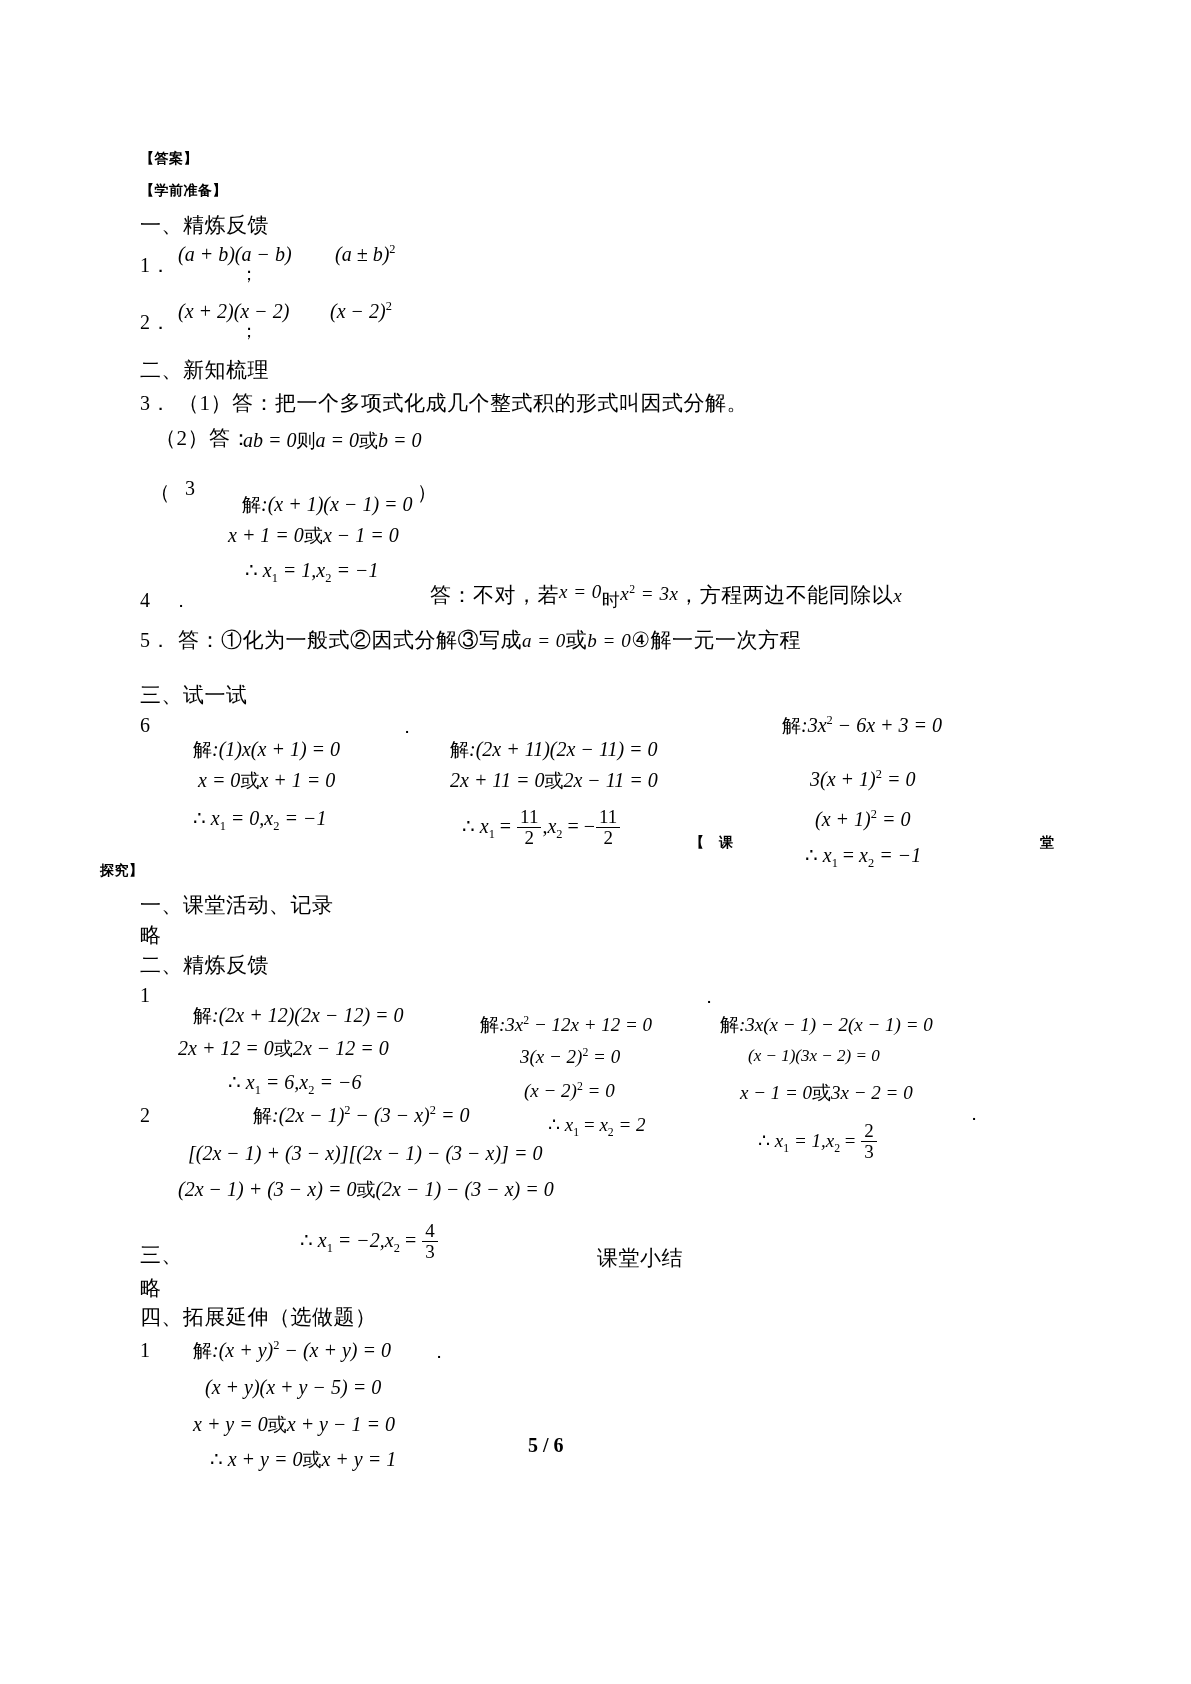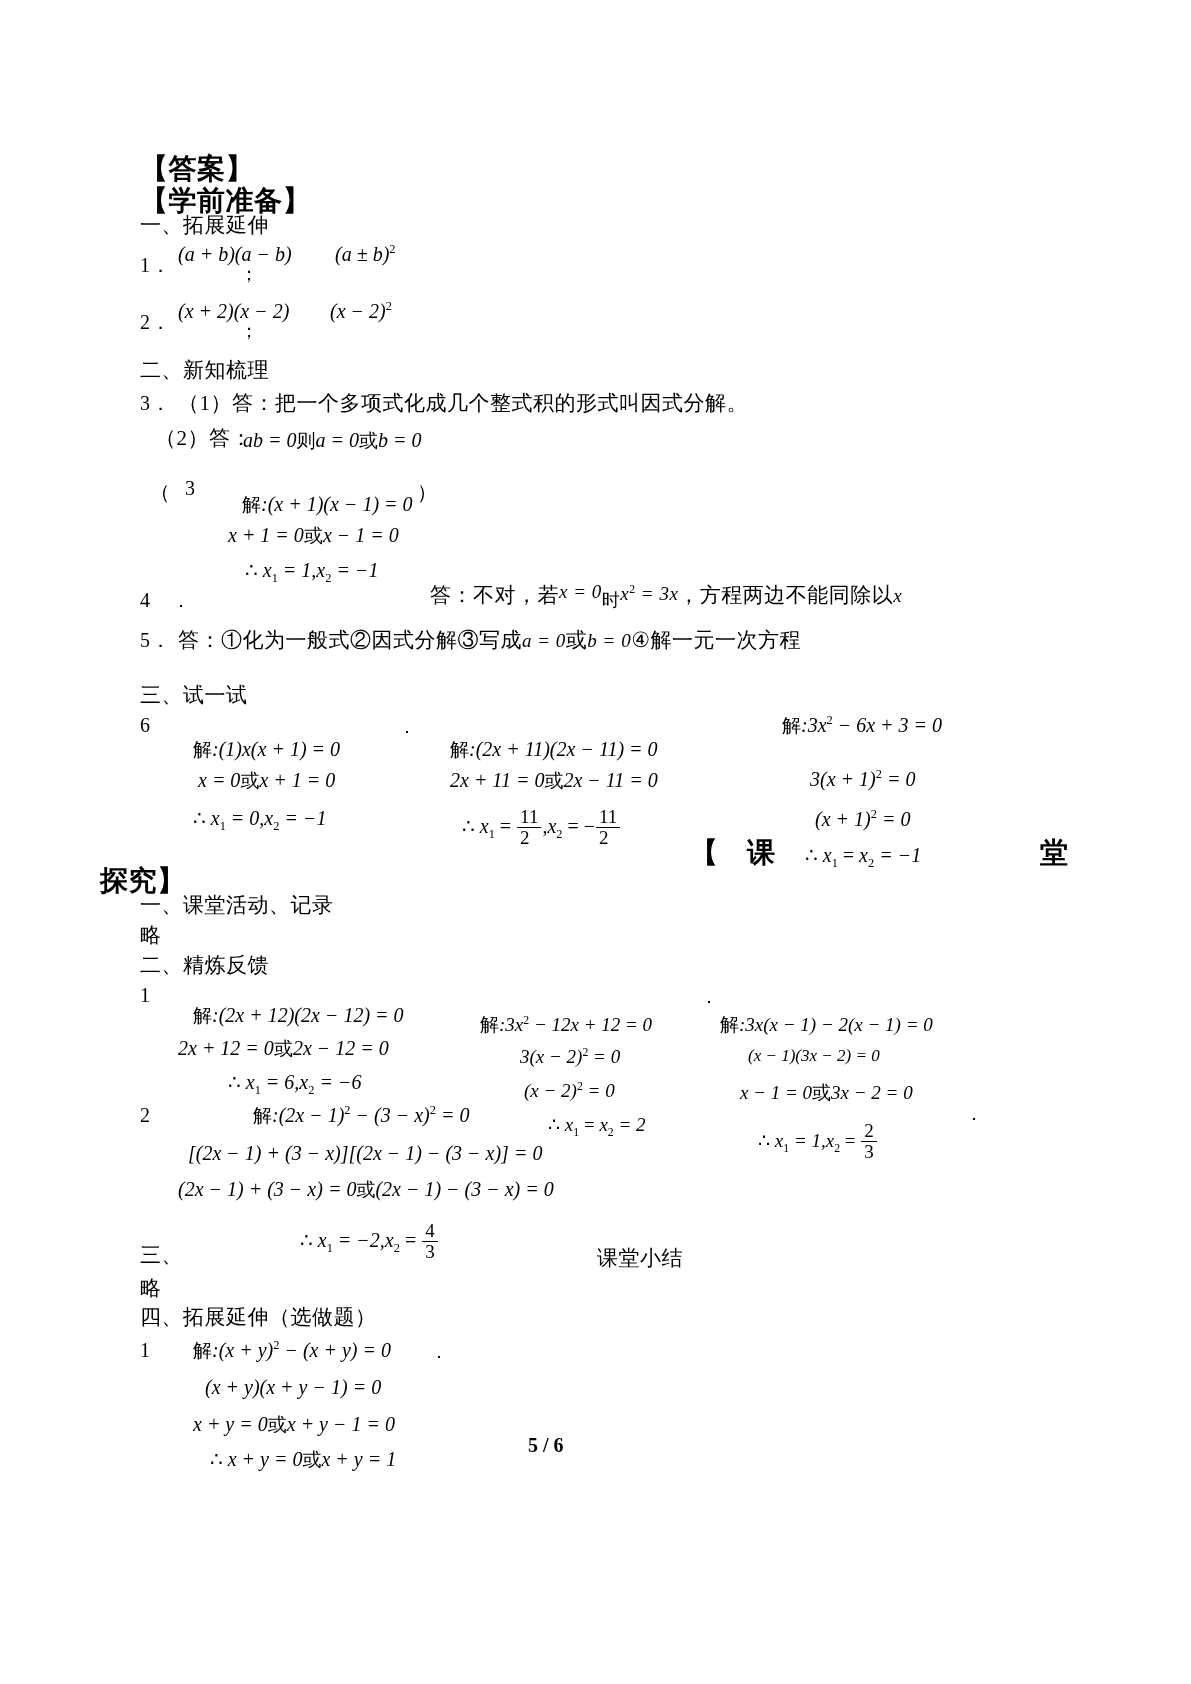--- a/index.html
+++ b/index.html
@@ -24,21 +24,21 @@
   
   .cn {
     font-family: "Liberation Serif", "DejaVu Serif", serif;
     font-size: 21px;
     line-height: 1.0;
     letter-spacing: 0.5px;
   }
   .cn-bold {
     font-family: Liberation Serif, serif;
     font-weight: bold;
-    font-size: 28px;
+    font-size: 14px;
     letter-spacing: 0.5px;
   }
   
   .m {
     font-family: "Liberation Serif", "DejaVu Serif", serif;
     font-size: 20px;
     font-style: italic;
   }
   .m .up { font-style: normal; }
   .m .cnin { font-style: normal; font-size: 19px; }
@@ -51,21 +51,21 @@
   sub.sb {
     font-size: 0.62em;
     vertical-align: sub;
     font-style: normal;
     line-height: 0;
   }
   
   .frac {
     display: inline-block;
     vertical-align: middle;
-    text-align: left;
+    text-align: center;
     font-style: normal;
     font-size: 19px;
     line-height: 1.05;
     margin: 0 1px;
     position: relative;
     top: -1px;
   }
   .frac .num { display: block; padding: 0 3px; }
   .frac .den { display: block; border-top: 1.3px solid #000; padding: 0 3px; }
   .pagenum {
@@ -76,21 +76,21 @@
 </style>
 </head>
 <body>
 
 <div id="page">
 
   <div class="abs cn-bold" style="left:140px; top:150px;">【答案】</div>
 
   <div class="abs cn-bold" style="left:140px; top:182px;">【学前准备】</div>
 
-  <div class="abs cn" style="left:140px; top:215px;">一、拓展延伸</div>
+  <div class="abs cn" style="left:140px; top:215px;">一、精炼反馈</div>
 
   <div class="abs cn" style="left:140px; top:255px; font-size:20px;">1．</div>
   <div class="abs m" style="left:178px; top:243px;">
     <span>(a + b)(a − b)</span>
   </div>
   <div class="abs m" style="left:335px; top:243px;">
     <span>(a ± b)</span><sup class="en">2</sup>
   </div>
   <div class="abs cn" style="left:240px; top:265px; font-size:18px;">；</div>
 
@@ -248,21 +248,21 @@
   <div class="abs cn" style="left:140px; top:1307px;">四、拓展延伸（选做题）</div>
 
   <div class="abs cn" style="left:140px; top:1340px; font-size:20px;">1</div>
 
   <div class="abs m" style="left:193px; top:1338px;">
     <span class="cnin">解</span><span>:(x + y)</span><sup class="en">2</sup><span> − (x + y) = 0</span>
   </div>
   <div class="abs cn" style="left:430px; top:1343px; font-size:18px;">．</div>
 
   <div class="abs m" style="left:205px; top:1376px;">
-    <span>(x + y)(x + y − 1) = 0</span>
+    <span>(x + y)(x + y − 5) = 0</span>
   </div>
   <div class="abs m" style="left:193px; top:1412px;">
     <span>x + y = 0</span><span class="cnin">或</span><span>x + y − 1 = 0</span>
   </div>
   <div class="abs m" style="left:210px; top:1447px;">
     <span class="up">∴ </span><span>x + y = 0</span><span class="cnin">或</span><span>x + y = 1</span>
   </div>
 
   <div class="abs pagenum" style="left:528px; top:1434px;">5 / 6</div>
 

